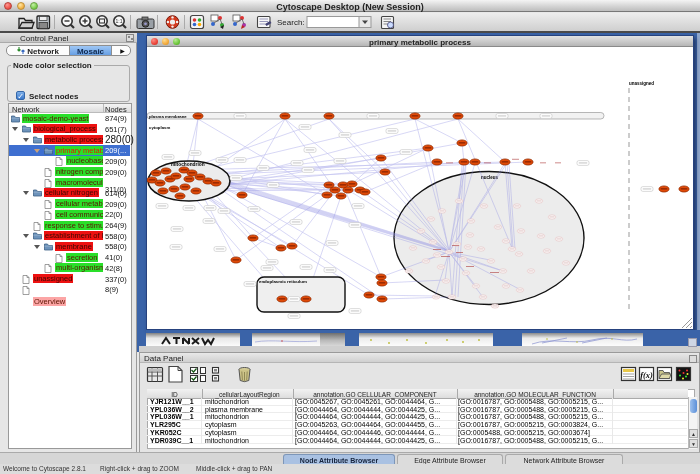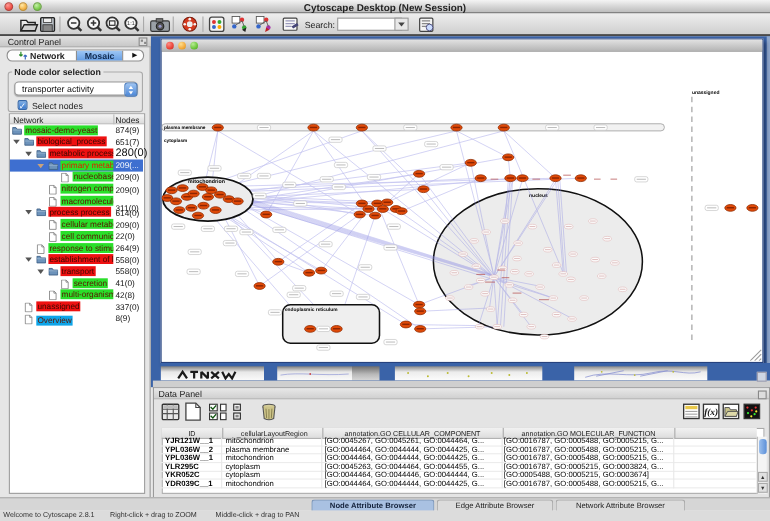--- a/index.html
+++ b/index.html
@@ -101,46 +101,39 @@
       <path d="M2.5,4 H10 M2.5,6.5 H10 M2.5,9 H10" stroke="#888" stroke-width="1"></path>
       <circle cx="9.5" cy="10" r="3" fill="#cdf" stroke="#447" stroke-width="0.8"></circle>
     </g>
 </svg>
 
 <div class="abs" style="left:137px;top:33px;width:563px;height:319px;background:#3a63a8"></div>
 <div class="abs" style="left:697px;top:33px;width:3px;height:319px;background:#8fa7cd"></div>
 
 <div class="abs" style="left:0;top:33px;width:137px;height:419px;background:#e6e6e6;border-right:1px solid #9a9a9a">
   <div class="abs" style="left:0;top:0;width:137px;height:10px;background:linear-gradient(#e0e0e0,#c8c8c8);border-bottom:1px solid #aaa"></div>
-  <div class="abs" style="left:7px;top:1px;font-size:8px;color:#222">Control Panel</div>
+  <div class="abs" style="left:20px;top:1px;font-size:8px;color:#222">Control Panel</div>
   <div class="abs" style="left:126px;top:1px;width:8px;height:8px;border:1px solid #888;background:#ddd">
       <div style="position:absolute;left:1px;top:1px;width:2px;height:2px;background:#888"></div>
       <div style="position:absolute;left:4px;top:3px;width:2px;height:2px;background:#888"></div>
     </div>
 
   <div class="abs" style="left:6px;top:12px;width:125px;height:11px;border:1px solid #8e8e8e;border-radius:5px;background:#fdfdfd;overflow:hidden">
     <div class="abs" style="left:0;top:0;width:62px;height:11px;font-size:8px;font-weight:bold;color:#222;text-align:center;line-height:11px"><svg width="8" height="9" viewBox="0 0 8 9" style="vertical-align:-1px">
           <path d="M2,1 v4 M2,5 l-1.5,-1.5 M2,5 l1.5,-1.5" stroke="#2a8a2a" stroke-width="1.1" fill="none"></path>
           <path d="M6,8 v-4 M6,4 l-1.5,1.5 M6,4 l1.5,1.5" stroke="#3a6ac0" stroke-width="1.1" fill="none"></path>
         </svg> Network</div>
     <div class="abs" style="left:62px;top:0;width:43px;height:11px;background:linear-gradient(#9ec7f5,#5b96e0);border-left:1px solid #8e8e8e;border-right:1px solid #8e8e8e;font-size:8px;font-weight:bold;color:#102a50;text-align:center;line-height:11px">Mosaic</div>
     <div class="abs" style="left:106px;top:0;width:19px;height:11px;font-size:6px;color:#111;text-align:center;line-height:11.5px">▶</div>
   </div>
 
   <div class="abs" style="left:7px;top:32px;width:123px;height:37px;border:1px solid #aaa;border-radius:3px"></div>
   <div class="abs" style="left:11px;top:28px;background:#e6e6e6;padding:0 2px;font-size:8px;font-weight:bold;color:#222">Node color selection</div>
-  <div class="abs" style="left:13px;top:41px;width:112px;height:13px;background:#fff;border:1px solid #999;border-radius:4px;box-shadow:0 1px 1px rgba(0,0,0,0.25)">
-     <div class="abs" style="left:6px;top:2px;font-size:8px;color:#111">transporter activity</div>
-     <div class="abs" style="left:99px;top:0px;width:12px;height:12.5px;background:linear-gradient(#9cc3f2,#4d88d8);border-radius:3px;border:0.5px solid #4a7ec0">
-        <div style="position:absolute;left:3px;top:2px;width:0;height:0;border-left:2.6px solid transparent;border-right:2.6px solid transparent;border-bottom:3.2px solid #fff"></div>
-        <div style="position:absolute;left:3px;top:7px;width:0;height:0;border-left:2.6px solid transparent;border-right:2.6px solid transparent;border-top:3.2px solid #fff"></div>
-     </div>
-  </div>
   <div class="abs" style="left:16px;top:58px;width:9px;height:9px;background:linear-gradient(#7fb0e8,#3a78cc);border:1px solid #3567a8;border-radius:2px;color:#fff;font-size:8px;line-height:9px;text-align:center">✓</div>
-  <div class="abs" style="left:29px;top:59px;font-size:8px;font-weight:normal;color:#222">Select nodes</div>
+  <div class="abs" style="left:29px;top:59px;font-size:8px;font-weight:bold;color:#222">Select nodes</div>
 
   <div class="abs" style="left:8px;top:70px;width:124px;height:346px;background:#fff;border:1px solid #999"></div>
   <div class="abs" style="left:9px;top:71px;width:122px;height:9px;background:linear-gradient(#f4f4f4,#dcdcdc);border-bottom:1px solid #bbb">
      <span class="abs" style="left:3px;top:0.5px;font-size:7.5px;color:#222">Network</span>
      <span class="abs" style="left:96px;top:0.5px;font-size:7.5px;color:#222">Nodes</span>
      <span class="abs" style="left:94px;top:0;width:1px;height:9px;background:#bbb"></span>
   </div>
 </div>
 <div class="abs" style="left:0;top:0;width:137px;height:474px">
 <div style="position:absolute;left:9px;top:113.0px;width:121px;height:10.7px;background:transparent">
@@ -201,21 +194,21 @@
         </svg></div>
       <div style="position:absolute;left:46px;top:0.6px;background:#2adf2a;color:#5b1500;font-size:7.5px;line-height:9px;padding:0 1px;white-space:nowrap;max-width:48px;overflow:hidden">macromolecule</div>
       <div style="position:absolute;left:96px;top:8px;color:#111;font-size:7.5px;line-height:9px">311(0)</div>
     </div>
 <div style="position:absolute;left:9px;top:187.9px;width:121px;height:10.7px;background:transparent">
       <div style="position:absolute;left:14px;top:3.6px;width:0;height:0;border-left:3.4px solid transparent;border-right:3.4px solid transparent;border-top:4.6px solid #555"></div>
       <div style="position:absolute;left:24px;top:1.5px;line-height:0"><svg width="9" height="8" viewBox="0 0 9 8">
           <path d="M0.5,2 L0.5,7 L8.5,7 L8.5,2.5 L4.5,2.5 L3.5,1 L0.5,1 Z" fill="#6d93bb" stroke="#3c5f85" stroke-width="0.8"></path>
           <path d="M0.5,3.2 H8.5" stroke="#9db8d2" stroke-width="0.7"></path>
         </svg></div>
-      <div style="position:absolute;left:35px;top:0.6px;background:#ee1111;color:#3d0800;font-size:7.5px;line-height:9px;padding:0 1px;white-space:nowrap;max-width:59px;overflow:hidden">process process</div>
+      <div style="position:absolute;left:35px;top:0.6px;background:#ee1111;color:#3d0800;font-size:7.5px;line-height:9px;padding:0 1px;white-space:nowrap;max-width:59px;overflow:hidden">cellular nitrogen</div>
       <div style="position:absolute;left:96px;top:1px;color:#111;font-size:7.5px;line-height:9px">614(0)</div>
     </div>
 <div style="position:absolute;left:9px;top:198.6px;width:121px;height:10.7px;background:transparent">
       <div style="position:absolute;left:35px;top:1.5px;line-height:0"><svg width="8" height="9" viewBox="0 0 8 9">
           <path d="M1,0.5 H5 L7,2.5 V8.5 H1 Z" fill="#fff" stroke="#777" stroke-width="0.7"></path>
           <path d="M5,0.5 V2.5 H7" fill="none" stroke="#777" stroke-width="0.7"></path>
         </svg></div>
       <div style="position:absolute;left:46px;top:0.6px;background:#2adf2a;color:#5b1500;font-size:7.5px;line-height:9px;padding:0 1px;white-space:nowrap;max-width:48px;overflow:hidden">cellular metabo</div>
       <div style="position:absolute;left:96px;top:1px;color:#111;font-size:7.5px;line-height:9px">209(0)</div>
     </div>
@@ -243,21 +236,21 @@
         </svg></div>
       <div style="position:absolute;left:35px;top:0.6px;background:#ee1111;color:#3d0800;font-size:7.5px;line-height:9px;padding:0 1px;white-space:nowrap;max-width:59px;overflow:hidden">establishment of lo</div>
       <div style="position:absolute;left:96px;top:1px;color:#111;font-size:7.5px;line-height:9px">558(0)</div>
     </div>
 <div style="position:absolute;left:9px;top:241.4px;width:121px;height:10.7px;background:transparent">
       <div style="position:absolute;left:25px;top:3.6px;width:0;height:0;border-left:3.4px solid transparent;border-right:3.4px solid transparent;border-top:4.6px solid #555"></div>
       <div style="position:absolute;left:35px;top:1.5px;line-height:0"><svg width="9" height="8" viewBox="0 0 9 8">
           <path d="M0.5,2 L0.5,7 L8.5,7 L8.5,2.5 L4.5,2.5 L3.5,1 L0.5,1 Z" fill="#6d93bb" stroke="#3c5f85" stroke-width="0.8"></path>
           <path d="M0.5,3.2 H8.5" stroke="#9db8d2" stroke-width="0.7"></path>
         </svg></div>
-      <div style="position:absolute;left:46px;top:0.6px;background:#ee1111;color:#3d0800;font-size:7.5px;line-height:9px;padding:0 1px;white-space:nowrap;max-width:48px;overflow:hidden">transport</div>
+      <div style="position:absolute;left:46px;top:0.6px;background:#ee1111;color:#3d0800;font-size:7.5px;line-height:9px;padding:0 1px;white-space:nowrap;max-width:48px;overflow:hidden">membrane</div>
       <div style="position:absolute;left:96px;top:1px;color:#111;font-size:7.5px;line-height:9px">558(0)</div>
     </div>
 <div style="position:absolute;left:9px;top:252.1px;width:121px;height:10.7px;background:transparent">
       <div style="position:absolute;left:46px;top:1.5px;line-height:0"><svg width="8" height="9" viewBox="0 0 8 9">
           <path d="M1,0.5 H5 L7,2.5 V8.5 H1 Z" fill="#fff" stroke="#777" stroke-width="0.7"></path>
           <path d="M5,0.5 V2.5 H7" fill="none" stroke="#777" stroke-width="0.7"></path>
         </svg></div>
       <div style="position:absolute;left:57px;top:0.6px;background:#2adf2a;color:#5b1500;font-size:7.5px;line-height:9px;padding:0 1px;white-space:nowrap;max-width:37px;overflow:hidden">secretion</div>
       <div style="position:absolute;left:96px;top:1px;color:#111;font-size:7.5px;line-height:9px">41(0)</div>
     </div>
@@ -275,30 +268,31 @@
           <path d="M5,0.5 V2.5 H7" fill="none" stroke="#777" stroke-width="0.7"></path>
         </svg></div>
       <div style="position:absolute;left:24px;top:0.6px;background:#ee1111;color:#3d0800;font-size:7.5px;line-height:9px;padding:0 1px;white-space:nowrap;max-width:70px;overflow:hidden">unassigned</div>
       <div style="position:absolute;left:96px;top:1px;color:#111;font-size:7.5px;line-height:9px">337(0)</div>
     </div>
 <div style="position:absolute;left:9px;top:284.2px;width:121px;height:10.7px;background:transparent">
       <div style="position:absolute;left:13px;top:1.5px;line-height:0"><svg width="8" height="9" viewBox="0 0 8 9">
           <path d="M1,0.5 H5 L7,2.5 V8.5 H1 Z" fill="#fff" stroke="#777" stroke-width="0.7"></path>
           <path d="M5,0.5 V2.5 H7" fill="none" stroke="#777" stroke-width="0.7"></path>
         </svg></div>
-      <div style="position:absolute;left:24px;top:3px;background:#0ea5e9;color:#5b1500;font-size:7.5px;line-height:9px;padding:0 1px;white-space:nowrap;max-width:70px;overflow:hidden">Overview</div>
+      <div style="position:absolute;left:24px;top:13px;background:#fca5a5;color:#5b1500;font-size:7.5px;line-height:9px;padding:0 1px;white-space:nowrap;max-width:70px;overflow:hidden">Overview</div>
       <div style="position:absolute;left:96px;top:1px;color:#111;font-size:7.5px;line-height:9px">8(9)</div>
     </div>
 </div>
 
 <div class="abs" style="left:146px;top:35px;width:548px;height:295px;background:#fff;border:1px solid #26427e;box-shadow:2px 3px 4px rgba(0,0,20,0.45)">
   <div class="abs" style="left:0;top:0;width:546px;height:11px;background:linear-gradient(#e2e2e2,#b6b6b6);border-bottom:1px solid #8a8a8a"></div>
   <div class="abs" style="left:4px;top:2px;width:7px;height:7px;border-radius:50%;background:radial-gradient(circle at 35% 30%,#ff8d85,#ea4337 60%,#b92d24)"></div>
   <div class="abs" style="left:15px;top:2px;width:7px;height:7px;border-radius:50%;background:radial-gradient(circle at 35% 30%,#ffde8f,#f3a93a 60%,#cb8a20)"></div>
   <div class="abs" style="left:26px;top:2px;width:7px;height:7px;border-radius:50%;background:radial-gradient(circle at 35% 30%,#b8ec95,#6cc63a 60%,#49991f)"></div>
+  <div class="abs" style="left:0;top:1.5px;width:546px;text-align:center;font-size:8px;font-weight:bold;color:#222">primary metabolic process</div>
 </div>
 <svg style="position:absolute;left:147px;top:47px" width="546" height="281" viewBox="147 47 546 281">
 <rect x="147" y="47" width="546" height="281" fill="#ffffff"></rect>
 
 <ellipse cx="489" cy="238" rx="95" ry="66.5" fill="#ececec" stroke="#111" stroke-width="1.4"></ellipse>
 <text x="481" y="179" font-size="4.5" font-weight="bold" fill="#000" font-family="Liberation Sans">nucleus</text>
 
 <text x="629" y="85" font-size="4.5" font-weight="bold" fill="#000" font-family="Liberation Sans">unassigned</text>
 <path d="M629,88 V310" stroke="#999" stroke-width="1" stroke-dasharray="5,4" fill="none"></path>
 

